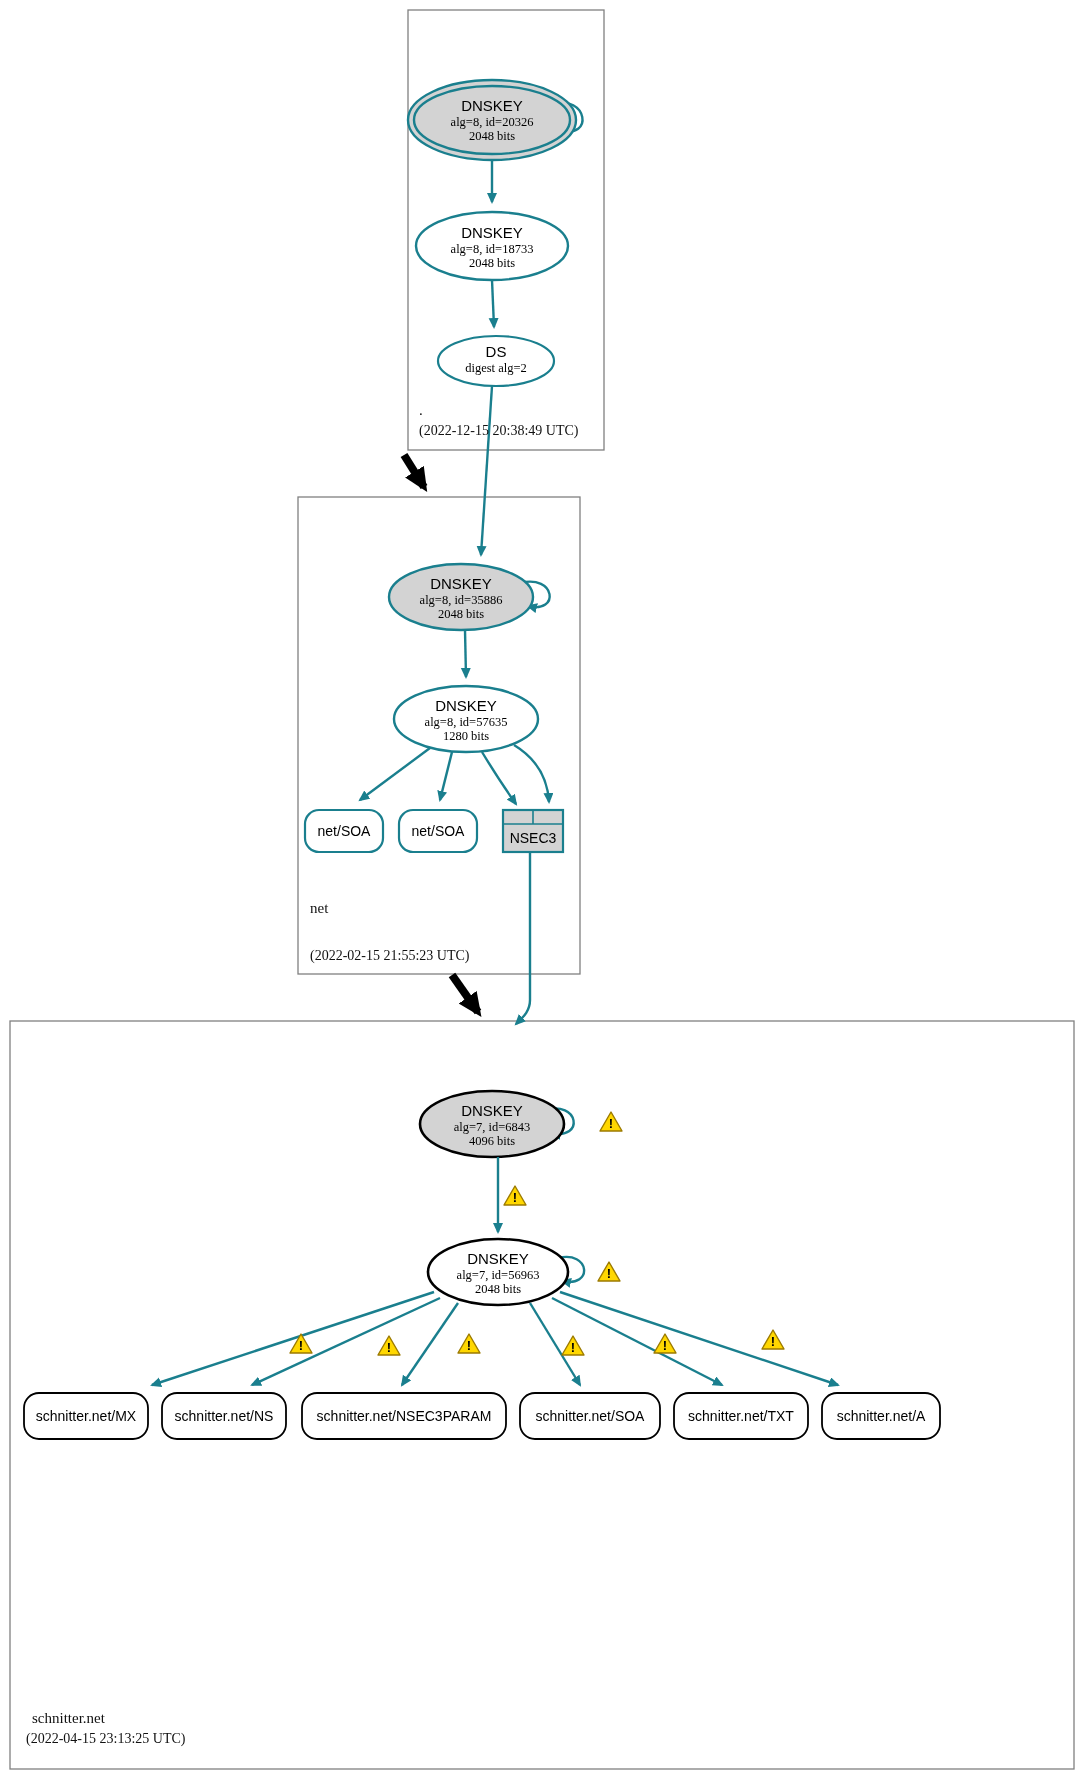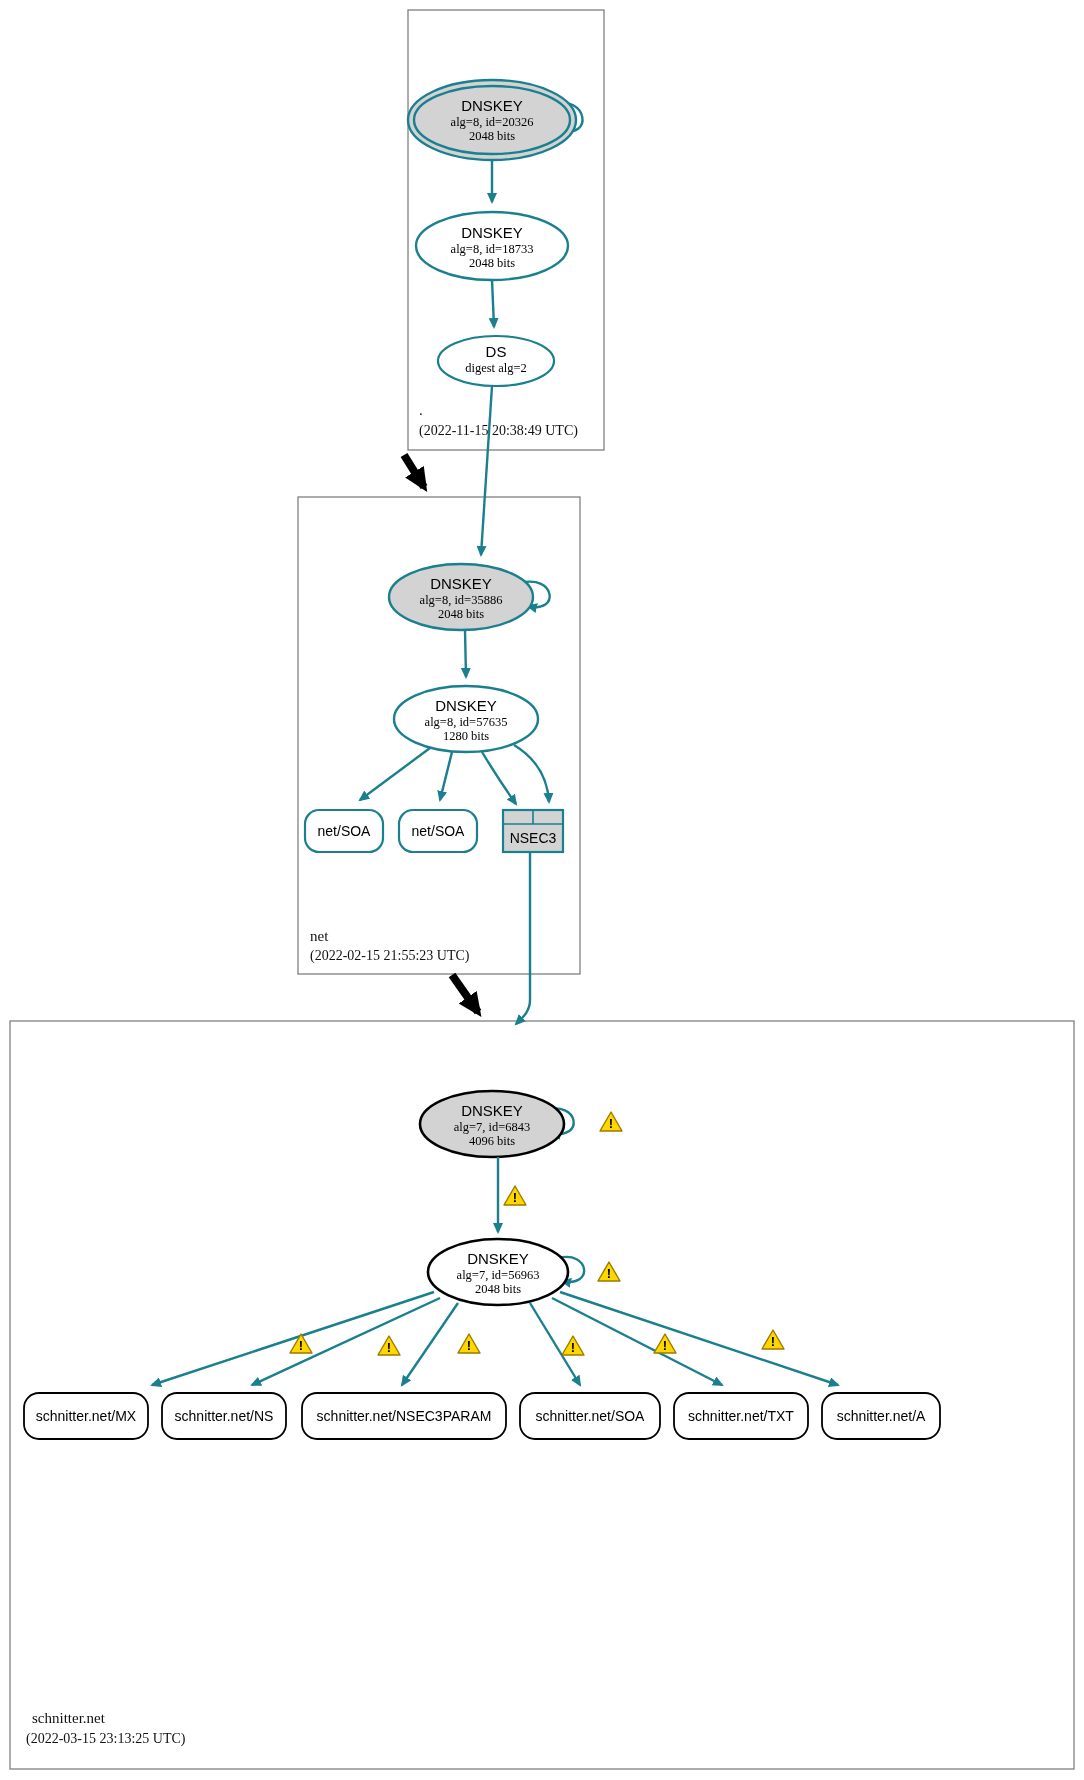--- a/index.html
+++ b/index.html
@@ -165,21 +165,21 @@
       <path d="M11,0 L22,19 L0,19 Z" fill="#ffd700" stroke="#9c7a00" stroke-width="1.4" stroke-linejoin="round"></path>
       <text x="11" y="16" text-anchor="middle" font-family="Liberation Sans, sans-serif" font-size="13" font-weight="bold" fill="#000">!</text>
     </g>
     <g transform="translate(762,1330)">
       <path d="M11,0 L22,19 L0,19 Z" fill="#ffd700" stroke="#9c7a00" stroke-width="1.4" stroke-linejoin="round"></path>
       <text x="11" y="16" text-anchor="middle" font-family="Liberation Sans, sans-serif" font-size="13" font-weight="bold" fill="#000">!</text>
     </g>
   </svg>
 
   <div class="zone-label" style="left:419px; top:402px;">.</div>
-  <div class="zone-ts" style="left:419px; top:423px;">(2022-11-15 20:38:49 UTC)</div>
+  <div class="zone-ts" style="left:419px; top:423px;">(2022-12-15 20:38:49 UTC)</div>
 
-  <div class="zone-label" style="left:310px; top:928px;">net</div>
+  <div class="zone-label" style="left:310px; top:900px;">net</div>
   <div class="zone-ts" style="left:310px; top:948px;">(2022-02-15 21:55:23 UTC)</div>
 
   <div class="zone-label" style="left:32px; top:1710px;">schnitter.net</div>
-  <div class="zone-ts" style="left:26px; top:1731px;">(2022-03-15 23:13:25 UTC)</div>
+  <div class="zone-ts" style="left:26px; top:1731px;">(2022-04-15 23:13:25 UTC)</div>
 
 </div>
 
 </body></html>

